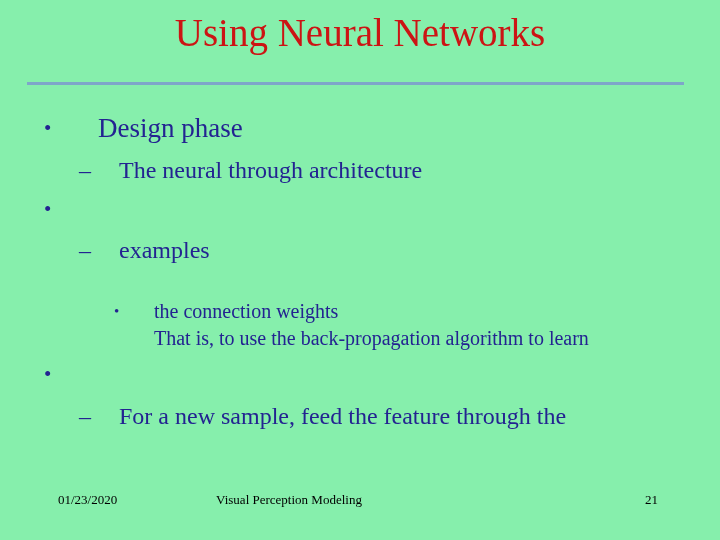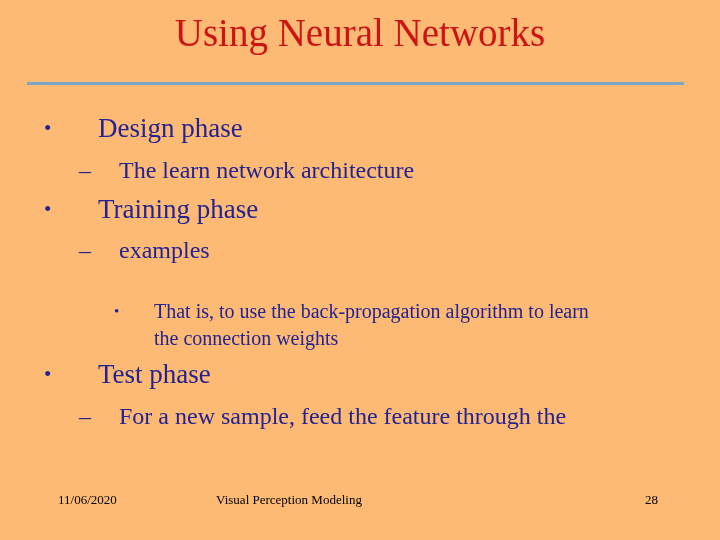--- a/index.html
+++ b/index.html
@@ -4,21 +4,21 @@
 <style>
   html, body {
     margin: 0;
     padding: 0;
     background: #ffffff;
   }
   .slide {
     position: relative;
     width: 720px;
     height: 540px;
-    background: #fdba74;
+    background: #86efac;
     overflow: hidden;
     font-family: "Liberation Serif", "DejaVu Serif", serif;
   }
   .slide-title {
     position: absolute;
     top: 8px;
     left: 0;
     width: 720px;
     text-align: center;
     font-size: 39px;
@@ -103,57 +103,51 @@
   <div class="bullet l1" style="top:112px">
     <span class="marker">•</span>
     <span class="lines">
         <span>Design phase</span>
       </span>
   </div>
 
   <div class="bullet l2" style="top:155px">
     <span class="marker">–</span>
     <span class="lines">
-        <span>The learn network architecture</span>
+        <span>The neural through architecture</span>
       </span>
   </div>
 
   <div class="bullet l1" style="top:193px">
     <span class="marker">•</span>
-    <span class="lines">
-        <span>Training phase</span>
-      </span>
   </div>
 
   <div class="bullet l2" style="top:235px">
     <span class="marker">–</span>
     <span class="lines">
       <span>examples</span>
     </span>
   </div>
 
   <div class="bullet l3" style="top:298px">
     <span class="marker">•</span>
     <span class="lines">
+      <span>the connection weights</span>
       <span>That is, to use the back-propagation algorithm to learn</span>
-      <span>the connection weights</span>
     </span>
   </div>
 
   <div class="bullet l1" style="top:358px">
     <span class="marker">•</span>
-    <span class="lines">
-        <span>Test phase</span>
-      </span>
   </div>
 
   <div class="bullet l2" style="top:401px">
     <span class="marker">–</span>
     <span class="lines">
       <span>For a new sample, feed the feature through the</span>
     </span>
   </div>
 
   <div class="footer-item footer-center">Visual Perception Modeling</div>
-  <div class="footer-item footer-date">11/06/2020</div>
-  <div class="footer-item footer-page">28</div>
+  <div class="footer-item footer-date">01/23/2020</div>
+  <div class="footer-item footer-page">21</div>
 
 </div>
 
 </body></html>

